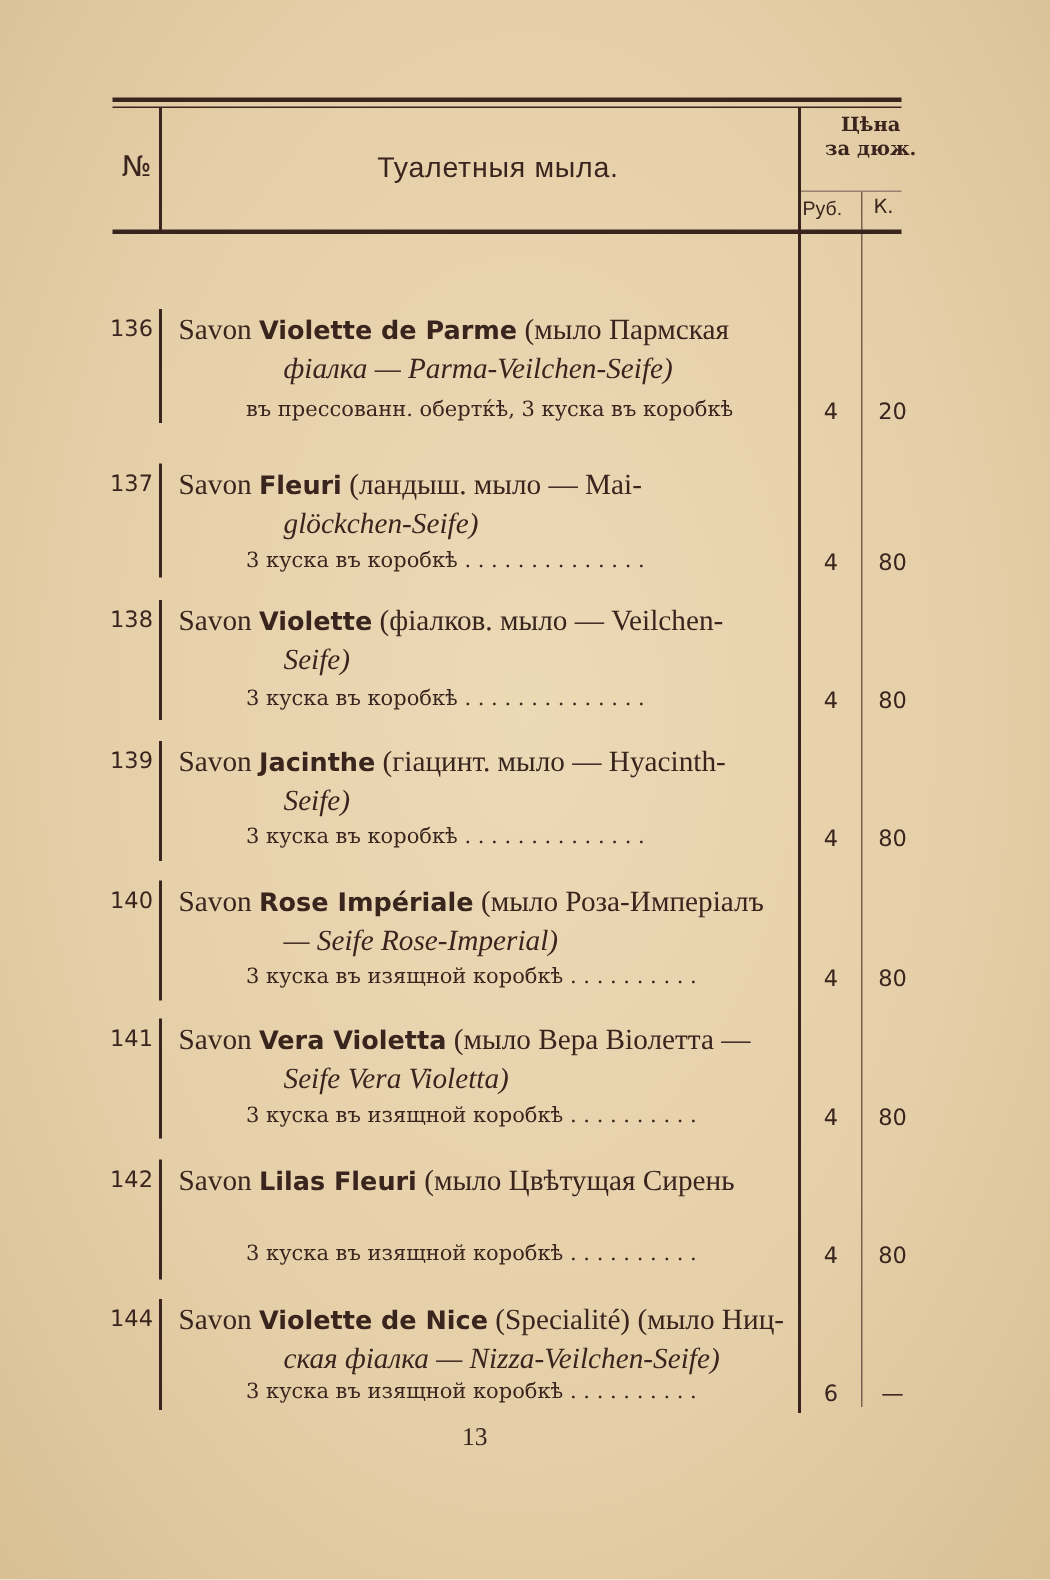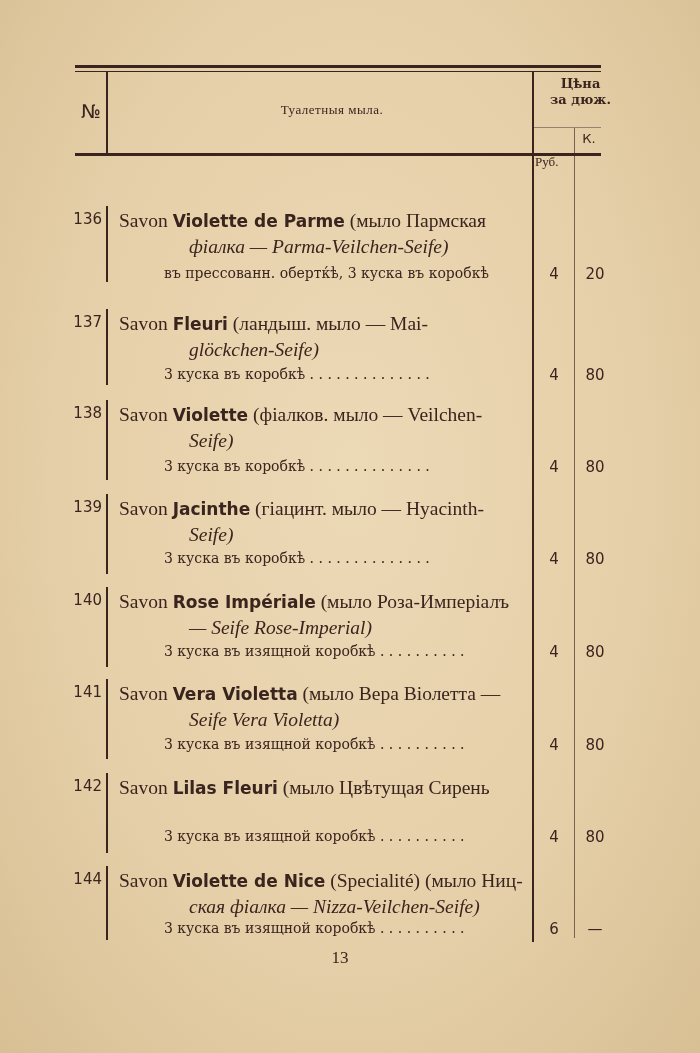--- a/index.html
+++ b/index.html
@@ -12,36 +12,36 @@
   .rule-top1 { position: absolute; left: 75px; top: 65px; width: 526px; height: 3px; background: #3a241e; }
   .rule-top2 { position: absolute; left: 75px; top: 71px; width: 526px; height: 1px; background: #3a241e; }
   .rule-head { position: absolute; left: 75px; top: 153px; width: 526px; height: 3px; background: #3a241e; }
   .vline { position: absolute; background: #3a241e; }
   .v-no { left: 106px; top: 72px; width: 2px; height: 82px; }
   .v-price { left: 532px; top: 72px; width: 2px; height: 870px; }
   .v-kop { left: 574px; top: 128px; width: 1px; height: 810px; background: #7a6050; }
   .h-sub { position: absolute; left: 534px; top: 127px; width: 67px; height: 1px; background: #9a8070; }
 
   .hdr-no { position: absolute; left: 76px; top: 100px; width: 30px; text-align: center; font-size: 19px; font-family: "DejaVu Sans", sans-serif; }
-  .hdr-title { position: absolute; left: 108px; top: 102px; width: 448px; text-align: center; font-family: Liberation Serif, serif; font-size: 13px; letter-spacing: 0.5px; }
+  .hdr-title { position: absolute; left: 108px; top: 102px; width: 448px; text-align: center; font-family: Liberation Sans, sans-serif; font-size: 19px; letter-spacing: 0.5px; }
   .hdr-price { position: absolute; left: 534px; top: 76px; width: 67px; text-align: center; font-size: 13px; font-weight: bold; line-height: 16px; margin-left: 13px; }
-  .hdr-rub { position: absolute; left: 535px; top: 131px; width: 14px; text-align: center; font-size: 13px; font-family: Liberation Serif, serif; margin-top: 23px; }
+  .hdr-rub { position: absolute; left: 535px; top: 131px; width: 14px; text-align: center; font-size: 13px; font-family: Liberation Sans, sans-serif; }
   .hdr-kop { position: absolute; left: 576px; top: 131px; width: 26px; text-align: center; font-size: 13px; font-family: "DejaVu Sans", sans-serif; }
 
   .entry { position: absolute; left: 0; width: 700px; }
   .entry .num { position: absolute; left: 66px; top: 2px; width: 36px; text-align: right; font-size: 15px; font-family: "DejaVu Sans", sans-serif; }
   .entry .bar { position: absolute; left: 106px; top: -2px; width: 2px; background: #3a241e; }
   .entry .name { position: absolute; left: 119px; top: 0; width: 410px; font-family: "Liberation Serif", serif; font-size: 19.5px; line-height: 25px; text-align: justify; }
   .entry .name .bold { font-family: "DejaVu Sans", sans-serif; font-weight: bold; font-size: 17px; }
   .entry .name .line2 { display: block; padding-left: 70px; font-style: italic; }
   .entry .pack { position: absolute; left: 164px; width: 362px; font-size: 14px; white-space: nowrap; overflow: hidden; }
   .entry .rub { position: absolute; left: 536px; width: 36px; text-align: center; font-family: "DejaVu Sans", sans-serif; font-size: 15px; }
   .entry .kop { position: absolute; left: 577px; width: 36px; text-align: center; font-family: "DejaVu Sans", sans-serif; font-size: 15px; }
 
-  .page-num { position: absolute; left: 320px; top: 948px; width: 40px; text-align: center; font-size: 17px; font-family: "Liberation Serif", serif; }
+  .page-num { position: absolute; left: 308px; top: 948px; width: 40px; font-size: 17px; font-family: "Liberation Serif", serif; }
 </style>
 </head>
 <body>
 
 <div class="rule-top1"></div>
 <div class="rule-top2"></div>
 <div class="vline v-no"></div>
 <div class="vline v-price"></div>
 <div class="vline v-kop"></div>
 <div class="h-sub"></div>

